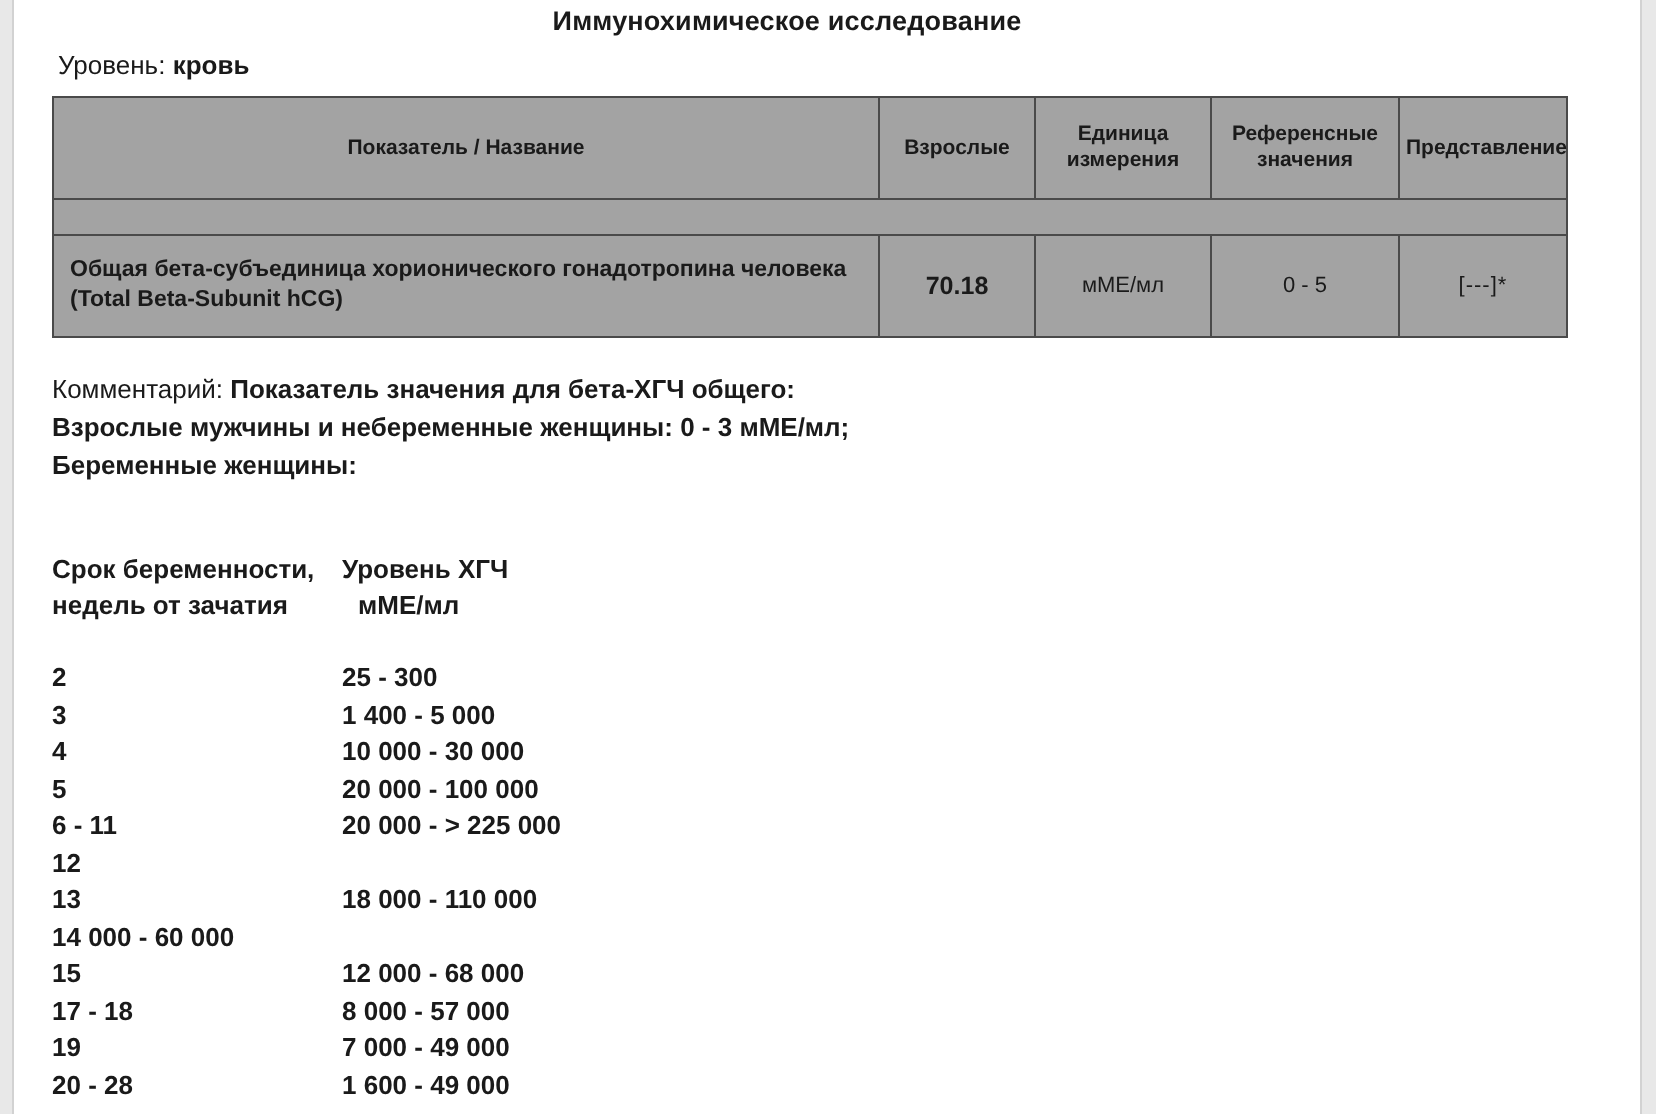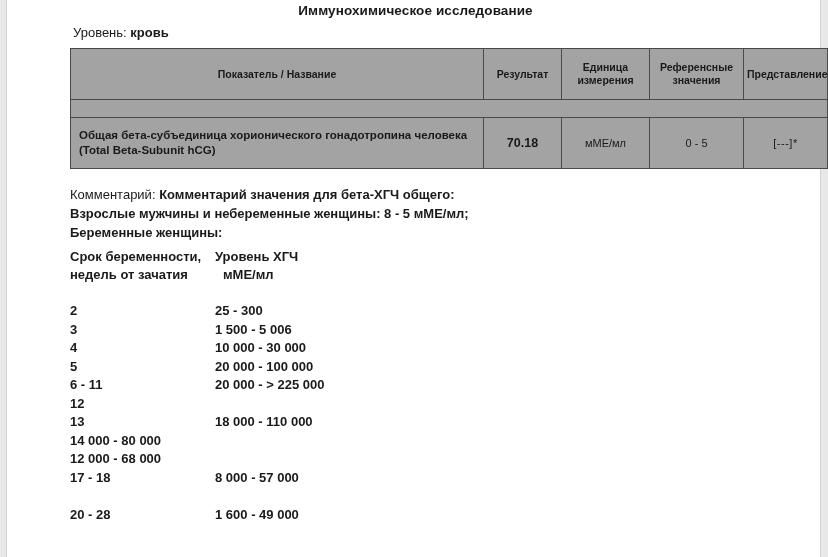--- a/index.html
+++ b/index.html
@@ -34,21 +34,20 @@
   }
 
   .sheet {
     position: absolute;
     top: 0;
     left: 7px;
     width: 813px;
     height: 436px;
     background: #ffffff;
     box-sizing: border-box;
-    padding-left: 44px;
   }
 
   .doc-title {
     text-align: center;
     font-size: 13.5px;
     font-weight: bold;
     letter-spacing: .1px;
     margin: 3px 0 0 0;
     padding: 0 40px 0 0;
     line-height: 16px;
@@ -135,21 +134,21 @@
   .comment-block .strong {
     font-weight: bold;
   }
   .comment-line {
     font-weight: bold;
     white-space: nowrap;
   }
 
   
   .ref-head {
-    margin: 6px 0 0 19px;
+    margin: 34px 0 0 19px;
     font-size: 13px;
     font-weight: bold;
     line-height: 18px;
   }
   .ref-head .rh-row {
     display: flex;
   }
   .ref-head .rh-col1 { width: 145px; }
   .ref-head .rh-col2 { width: 300px; }
   .ref-head .rh-col2.ind { padding-left: 8px; }
@@ -186,21 +185,21 @@
     <colgroup>
       <col class="col-name">
       <col class="col-result">
       <col class="col-unit">
       <col class="col-ref">
       <col class="col-repr">
     </colgroup>
     <thead>
       <tr>
         <th>Показатель / Название</th>
-        <th>Результат</th>
+        <th>Взрослые</th>
         <th>Единица измерения</th>
         <th>Референсные значения</th>
         <th>Представление</th>
       </tr>
     </thead>
     <tbody>
       <tr class="spacer-row">
         <td colspan="5"></td>
       </tr>
       <tr>
@@ -209,23 +208,23 @@
         <td class="cell-unit">мМЕ/мл</td>
         <td class="cell-ref">0 - 5</td>
         <td class="cell-repr">[---]*</td>
       </tr>
     </tbody>
   </table>
 
   <div class="comment-block">
     <div>
       <span class="lbl">Комментарий:</span>
-      <span class="strong">Комментарий значения для бета-ХГЧ общего:</span>
-    </div>
-    <div class="comment-line">Взрослые мужчины и небеременные женщины: 8 - 5 мМЕ/мл;</div>
+      <span class="strong">Показатель значения для бета-ХГЧ общего:</span>
+    </div>
+    <div class="comment-line">Взрослые мужчины и небеременные женщины: 0 - 3 мМЕ/мл;</div>
     <div class="comment-line">Беременные женщины:</div>
   </div>
 
   <div class="ref-head">
     <div class="rh-row">
       <span class="rh-col1">Срок беременности,</span>
       <span class="rh-col2">Уровень ХГЧ</span>
     </div>
     <div class="rh-row">
       <span class="rh-col1">недель от зачатия</span>
@@ -233,21 +232,21 @@
     </div>
   </div>
 
   <div class="ref-list">
       <div class="ref-row">
         <span class="ref-week">2</span>
         <span class="ref-value">25 - 300</span>
       </div>
       <div class="ref-row">
         <span class="ref-week">3</span>
-        <span class="ref-value">1 500 - 5 006</span>
+        <span class="ref-value">1 400 - 5 000</span>
       </div>
       <div class="ref-row">
         <span class="ref-week">4</span>
         <span class="ref-value">10 000 - 30 000</span>
       </div>
       <div class="ref-row">
         <span class="ref-week">5</span>
         <span class="ref-value">20 000 - 100 000</span>
       </div>
       <div class="ref-row">
@@ -255,30 +254,33 @@
         <span class="ref-value">20 000 - &gt; 225 000</span>
       </div>
       <div class="ref-row">
         <span class="ref-week">12</span>
       </div>
       <div class="ref-row">
         <span class="ref-week">13</span>
         <span class="ref-value">18 000 - 110 000</span>
       </div>
       <div class="ref-row">
-        <span class="ref-value">14 000 - 80 000</span>
-      </div>
-      <div class="ref-row">
+        <span class="ref-value">14 000 - 60 000</span>
+      </div>
+      <div class="ref-row">
+        <span class="ref-week">15</span>
         <span class="ref-value">12 000 - 68 000</span>
       </div>
       <div class="ref-row">
         <span class="ref-week">17 - 18</span>
         <span class="ref-value">8 000 - 57 000</span>
       </div>
       <div class="ref-row">
+        <span class="ref-week">19</span>
+        <span class="ref-value">7 000 - 49 000</span>
       </div>
       <div class="ref-row">
         <span class="ref-week">20 - 28</span>
         <span class="ref-value">1 600 - 49 000</span>
       </div>
     </div>
 
 </div>
 
 </body></html>

